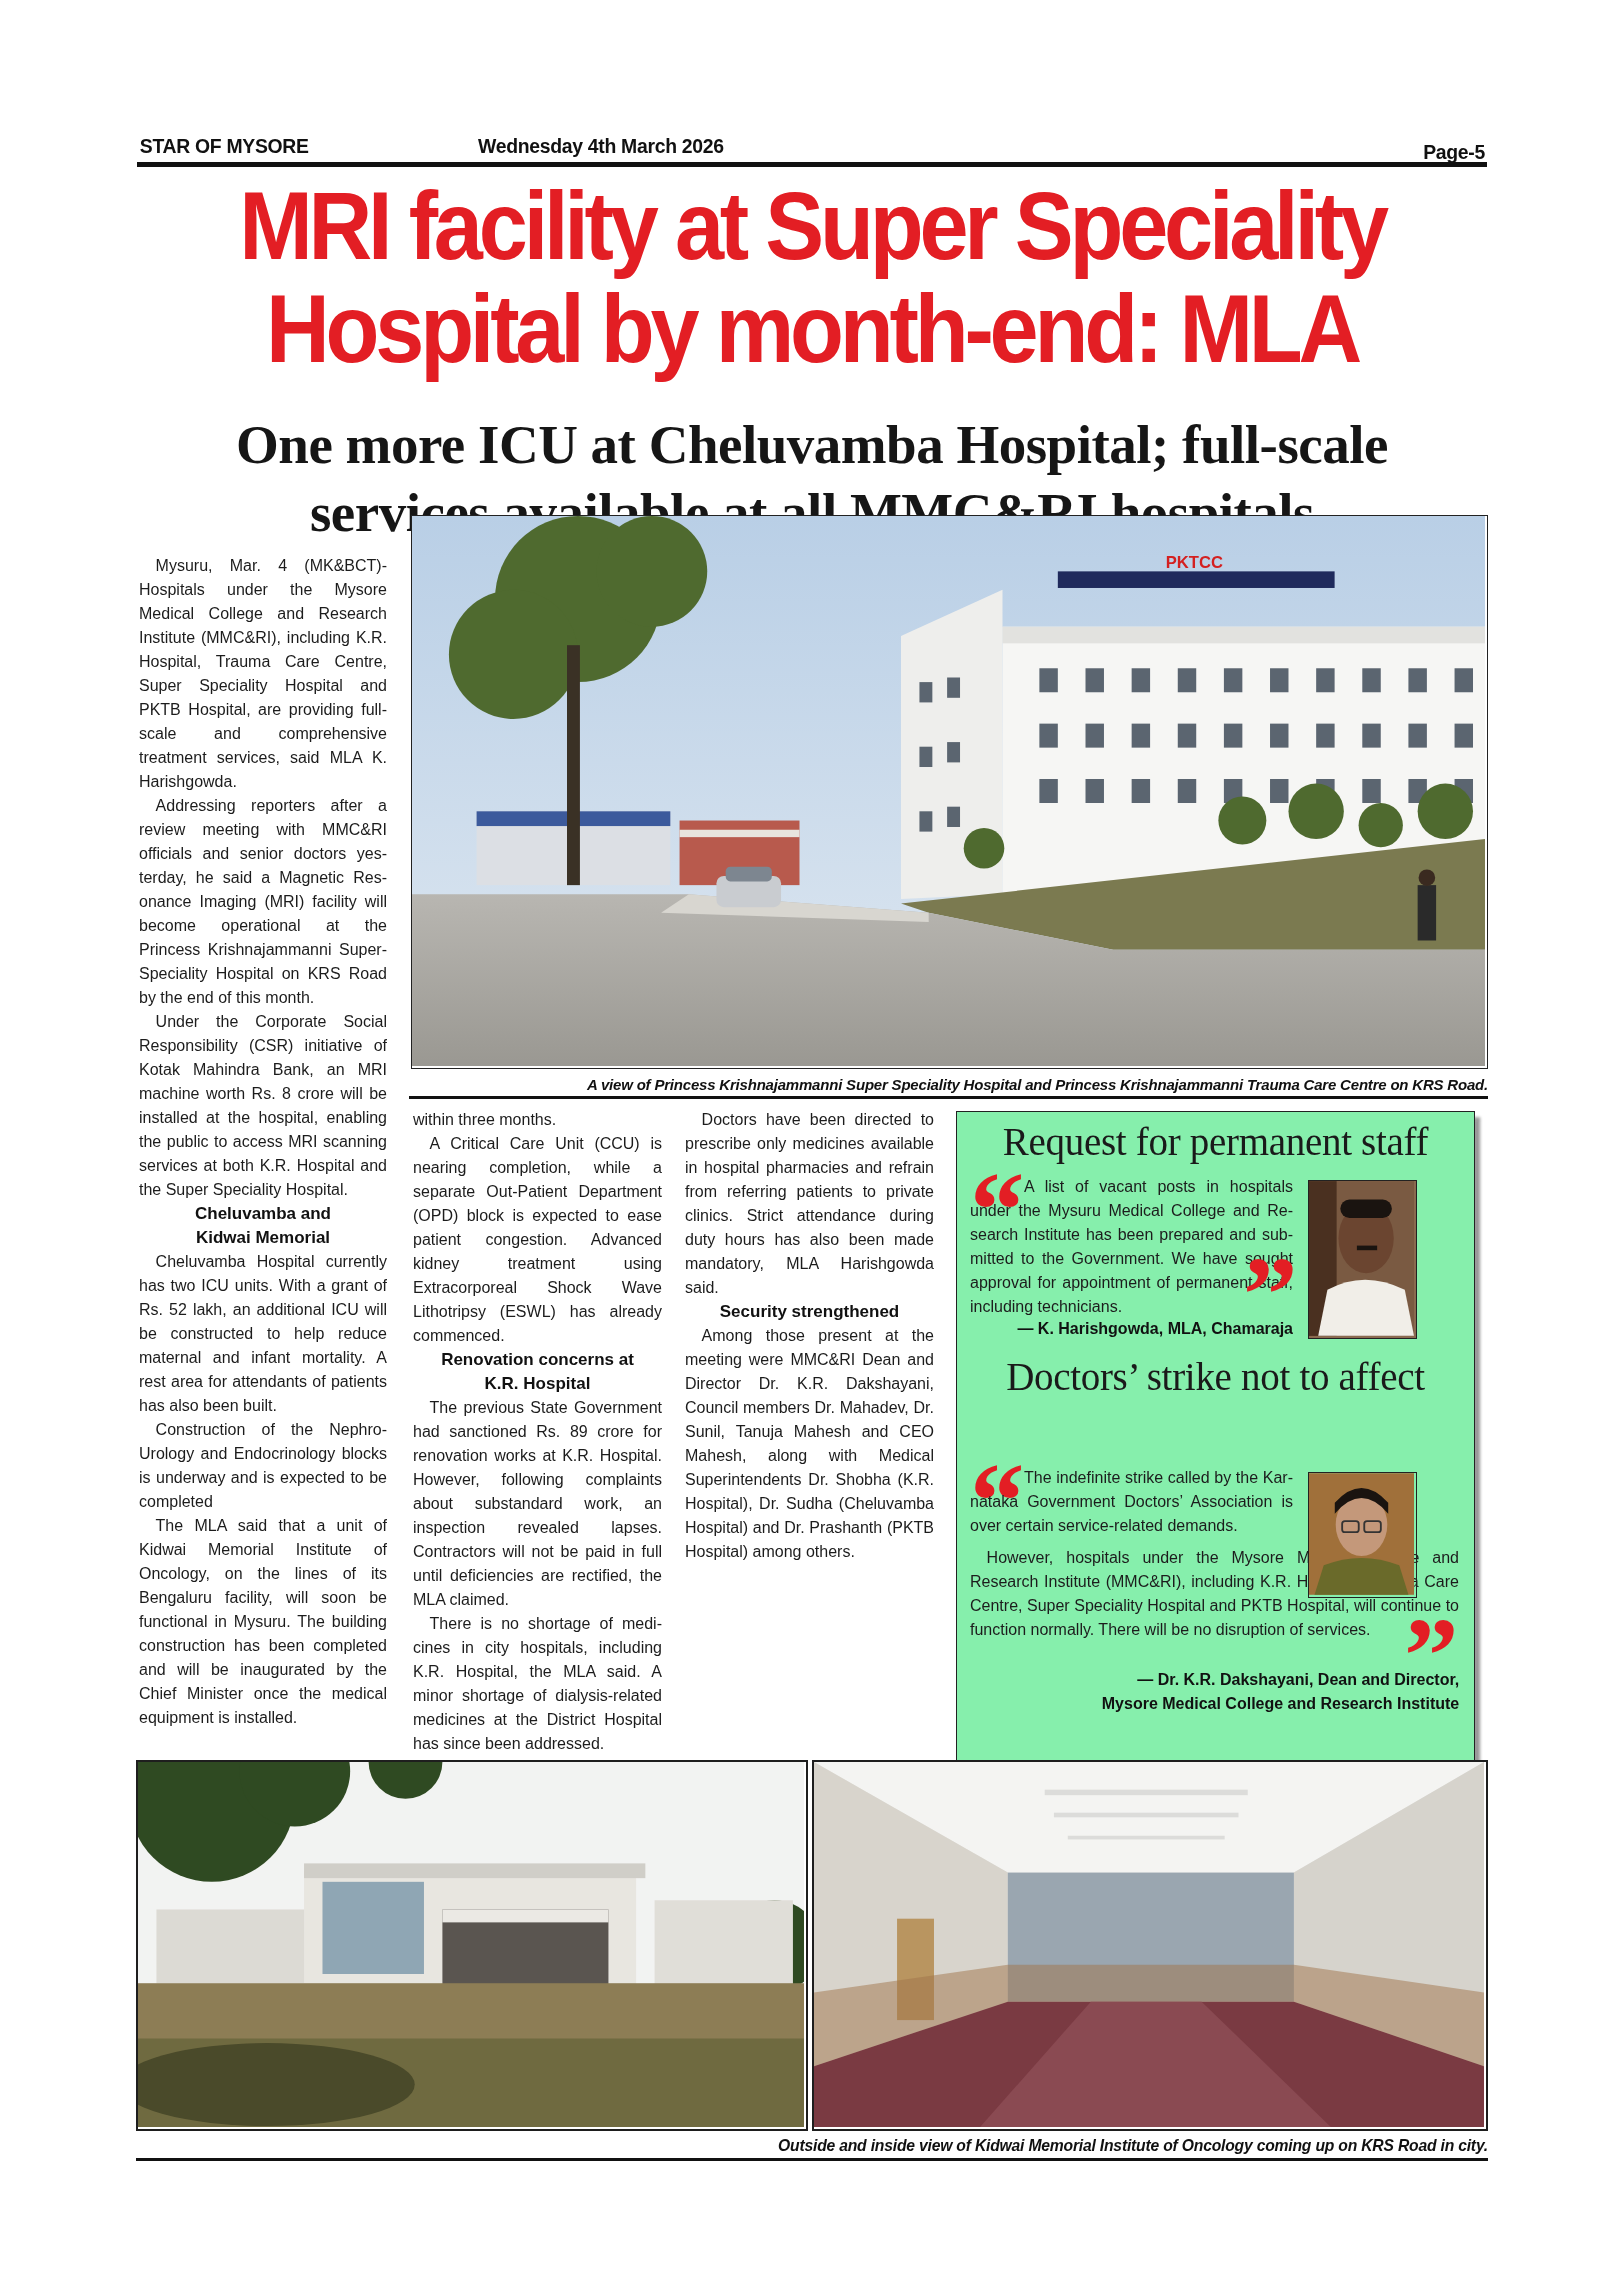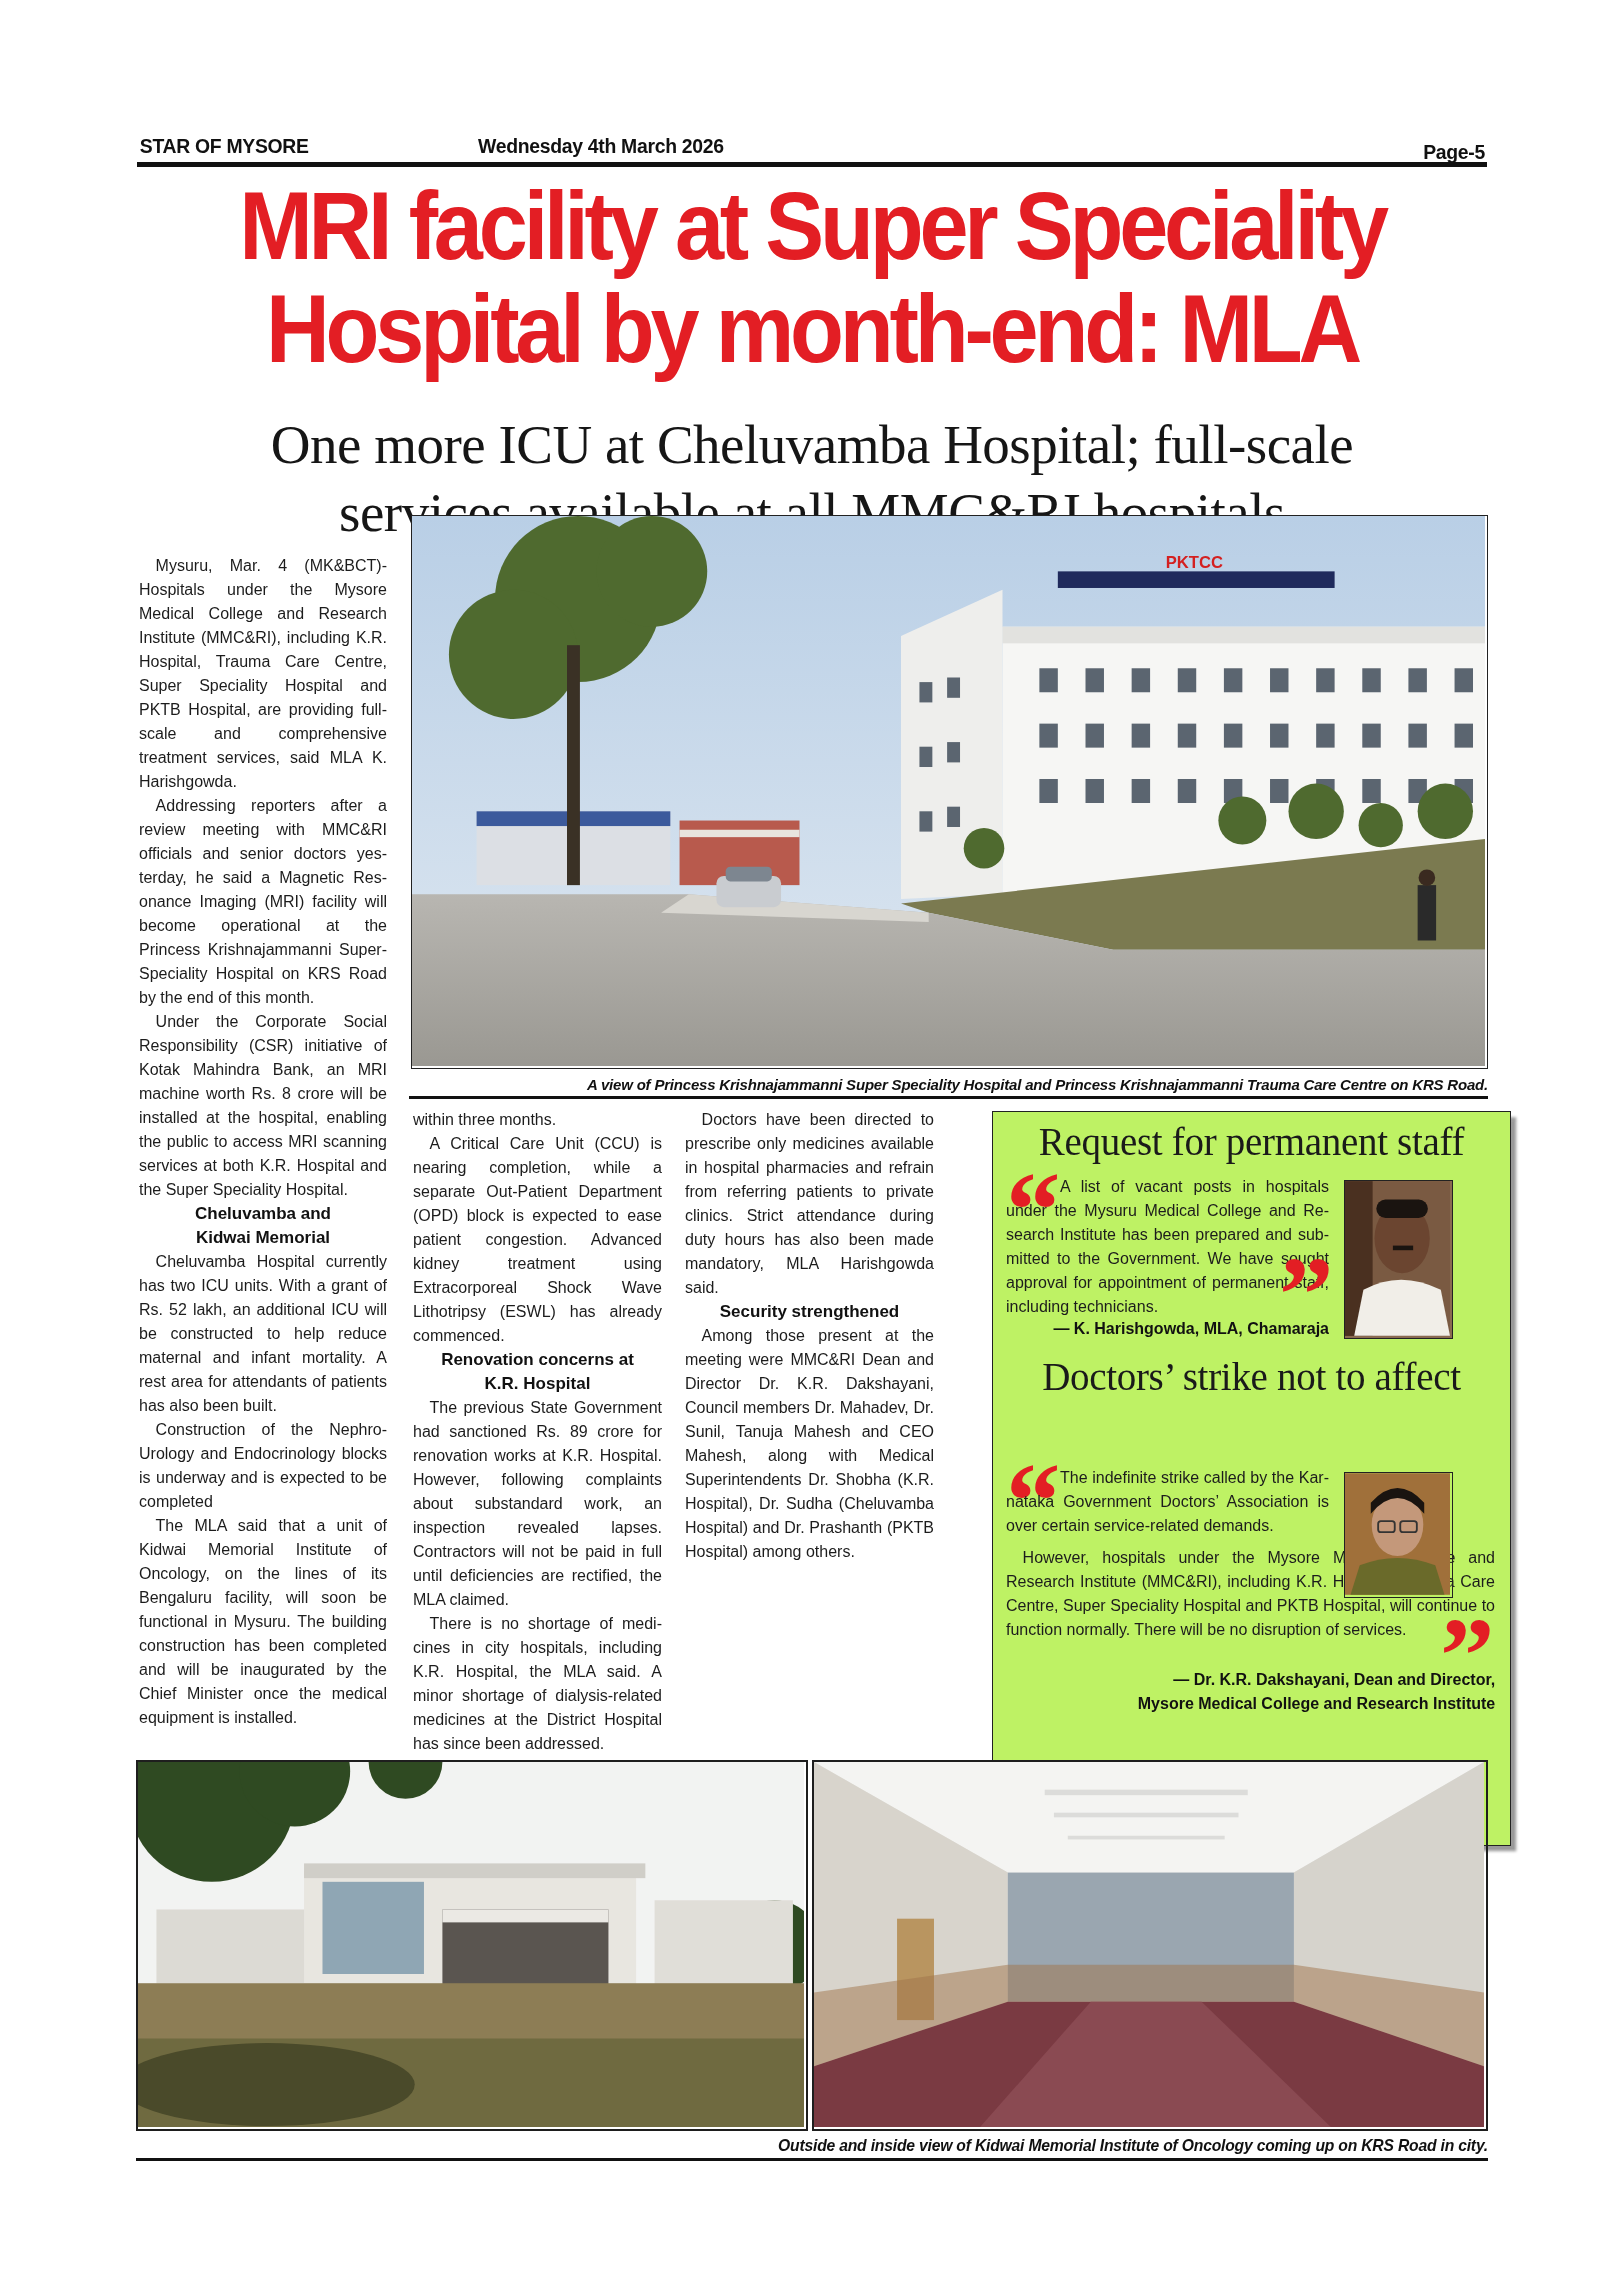--- a/index.html
+++ b/index.html
@@ -27,21 +27,21 @@
   .col2 { left:413px; top:1108px; width:249px; }
   .col3 { left:685px; top:1108px; width:249px; }
 
   
   .photo-main { left:411px; top:515px; width:1077px; height:554px; overflow:hidden; border:1.8px solid #222; box-sizing:border-box; }
   .caption { font-family:"Liberation Sans", sans-serif; font-style:italic; font-weight:bold; font-size:15px; color:#111; text-align:right; letter-spacing:-0.2px; }
   .cap1 { left:411px; top:1076px; width:1077px; }
   .rule1 { left:409px; top:1096px; width:1079px; height:2.8px; background:#111; }
 
   
-  .box { left:992px; top:1111px; width:519px; height:735px; border:1.8px solid #222; box-sizing:border-box; box-shadow:5.5px 5.5px 2.8px #9a9a9a; background:#bef264; }
+  .box { left:956px; top:1111px; width:519px; height:735px; border:1.8px solid #222; box-sizing:border-box; box-shadow:5.5px 5.5px 2.8px #9a9a9a; background:#86efac; }
   .box-title { position:absolute; left:0; width:100%; text-align:center; font-family:"Liberation Serif", serif; font-size:39px; line-height:46px; color:#1a1a1a; letter-spacing:-0.3px; }
   .quote { position:absolute; font-family:"Liberation Sans", sans-serif; font-size:16px; line-height:24px; text-align:justify; color:#1c1c1c; }
   .quote p { margin:0; }
   .qmark { position:absolute; color:#e31e24; font-family:"Liberation Serif", serif; font-weight:bold; font-size:109px; line-height:92px; }
   .attrib { position:absolute; font-weight:bold; font-size:16px; line-height:24px; text-align:right; color:#111; }
   .portrait { position:absolute; border:1.8px solid #222; box-sizing:border-box; overflow:hidden; }
 
   
   .photo-b1 { left:136px; top:1760px; width:672px; height:371px; border:2.8px solid #1e1e1e; box-sizing:border-box; overflow:hidden; }
   .photo-b2 { left:812px; top:1760px; width:676px; height:371px; border:2.8px solid #1e1e1e; box-sizing:border-box; overflow:hidden; }
@@ -55,21 +55,21 @@
   <span class="paper">STAR OF MYSORE</span>
   <span class="date">Wednesday 4th March 2026</span>
   <span class="page">Page-5</span>
 </div>
 <div class="abs mast-rule"></div>
 
 <h1 class="abs headline" style="margin:0">
   <span>MRI facility at Super Speciality</span>
   <span>Hospital by month-end: MLA</span>
 </h1>
-<h2 class="abs subhead" style="margin:0;font-weight:normal">
+<h2 class="abs subhead" style="margin:0;font-weight:bold">
   <span>One more ICU at Cheluvamba Hospital; full-scale</span>
   <span>services available at all MMC&amp;RI hospitals</span>
 </h2>
 
 <div class="abs col col1">
   <p style="text-indent:16.6px">Mysuru, Mar. 4 (MK&amp;BCT)- Hospitals under the Mysore Medical College and Research Institute (MMC&amp;RI), including K.R. Hospital, Trauma Care Centre, Super Speciality Hos­pital and PKTB Hospital, are providing full-scale and compre­hensive treatment services, said MLA K. Harishgowda.</p>
   <p>Addressing reporters after a review meeting with MMC&amp;RI officials and senior doctors yes­terday, he said a Magnetic Res­onance Imaging (MRI) facility will become operational at the Princess Krishnajammanni Su­per-Speciality Hospital on KRS Road by the end of this month.</p>
   <p>Under the Corporate Social Responsibility (CSR) initiative of Kotak Mahindra Bank, an MRI machine worth Rs. 8 crore will be installed at the hospital, enabling the public to access MRI scanning services at both K.R. Hospital and the Super Speciality Hospital.</p>
   <h4 style="padding:0 28px">Cheluvamba and Kidwai Memorial</h4>
   <p>Cheluvamba Hospital cur­rently has two ICU units. With a grant of Rs. 52 lakh, an addition­al ICU will be constructed to help reduce maternal and infant mor­tality. A rest area for attendants of patients has also been built.</p>

